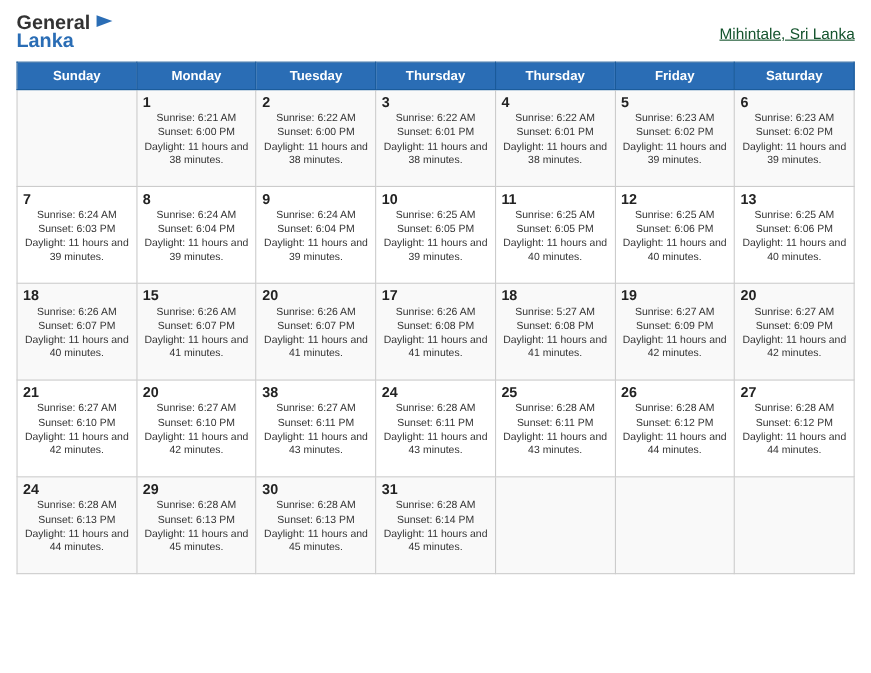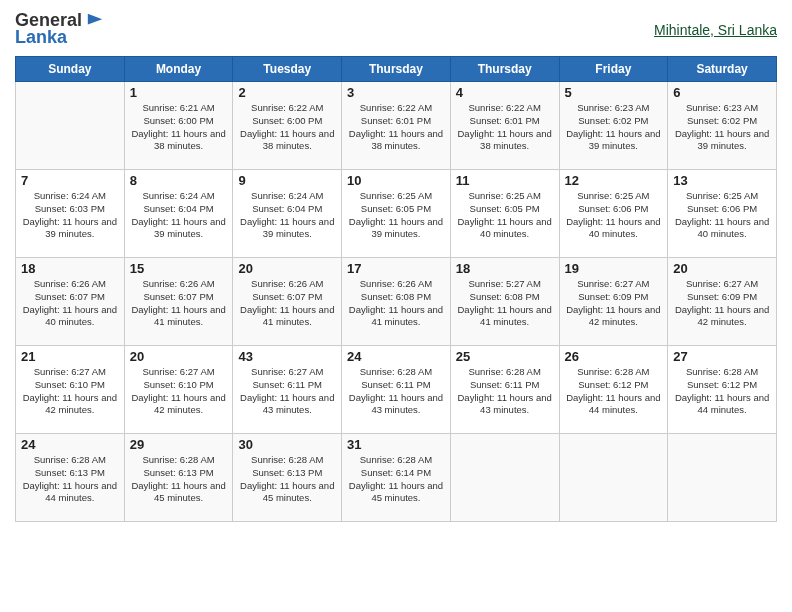--- a/index.html
+++ b/index.html
@@ -296,21 +296,21 @@
 and 42 minutes.</div>
           </td>
           <td>
             <span class="day-number">20</span>
             <div class="day-info">Sunrise: 6:27 AM
 Sunset: 6:10 PM
 Daylight: 11 hours
 and 42 minutes.</div>
           </td>
           <td>
-            <span class="day-number">43</span>
+            <span class="day-number">38</span>
             <div class="day-info">Sunrise: 6:27 AM
 Sunset: 6:11 PM
 Daylight: 11 hours
 and 43 minutes.</div>
           </td>
           <td>
             <span class="day-number">24</span>
             <div class="day-info">Sunrise: 6:28 AM
 Sunset: 6:11 PM
 Daylight: 11 hours

